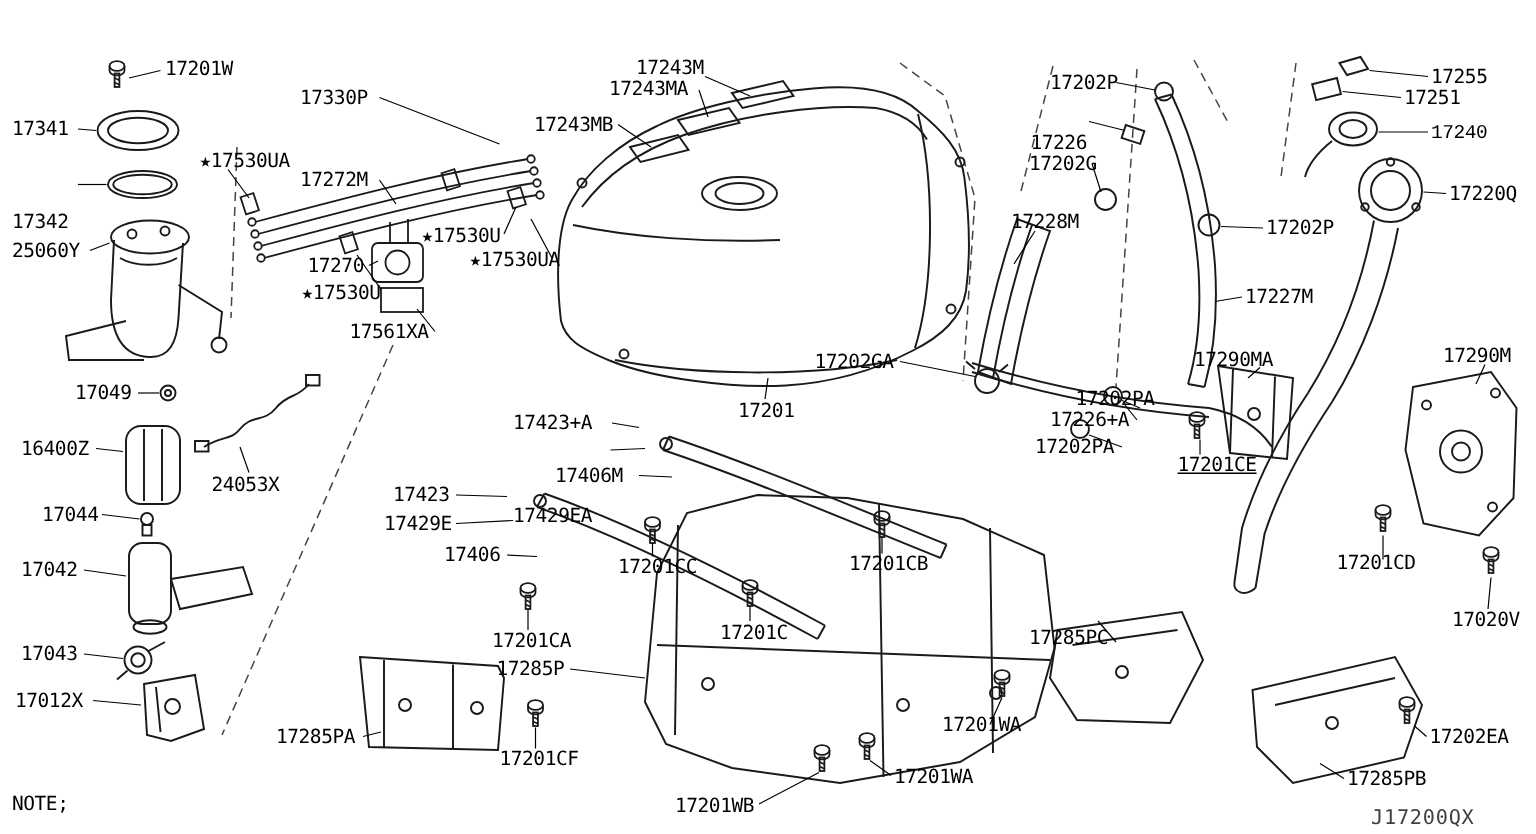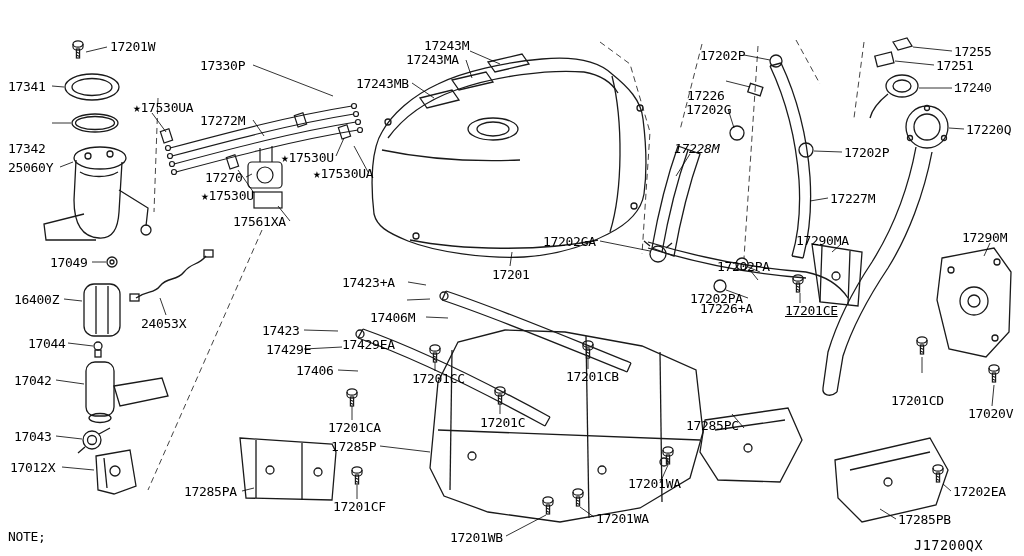--- a/index.html
+++ b/index.html
@@ -11,21 +11,21 @@
   #labels{position:absolute;left:0;top:0;width:100%;height:100%;}
   .part-label{
     position:absolute;font-size:13px;line-height:1;color:#000;white-space:pre;
     letter-spacing:-0.3px;
   }
   .note{
     position:absolute;left:8px;top:491px;font-size:13px;line-height:1.42;color:#000;
     letter-spacing:-0.3px;white-space:pre;
   }
   .code{
-    position:absolute;left:914px;top:537px;font-size:13.5px;color:#000000;letter-spacing:0.5px;
+    position:absolute;left:914px;top:537px;font-size:13.5px;color:#404040;letter-spacing:0.5px;
   }
 </style>
 </head>
 <body>
 
 <div class="stage">
 
   <svg width="1024" height="556" viewBox="0 0 1024 556">
     <defs>
       <g id="screwp">
@@ -317,51 +317,51 @@
       <div class="part-label" style="left: 141px; top: 317px;">24053X</div>
       <div class="part-label" style="left: 28px; top: 337px;">17044</div>
       <div class="part-label" style="left: 14px; top: 374px;">17042</div>
       <div class="part-label" style="left: 14px; top: 430px;">17043</div>
       <div class="part-label" style="left: 10px; top: 461px;">17012X</div>
       <div class="part-label" style="left: 492px; top: 268px;">17201</div>
       <div class="part-label" style="left: 342px; top: 276px;">17423+A</div>
       <div class="part-label" style="left: 342px; top: 294px; margin-top: 44px;">17429EA</div>
       <div class="part-label" style="left: 370px; top: 311px;">17406M</div>
       <div class="part-label" style="left: 262px; top: 324px;">17423</div>
-      <div class="part-label" style="left: 266px; top: 343px;">17429E</div>
+      <div class="part-label" style="left: 256px; top: 343px;">17429E</div>
       <div class="part-label" style="left: 296px; top: 364px;">17406</div>
       <div class="part-label" style="left: 412px; top: 372px;">17201CC</div>
       <div class="part-label" style="left: 328px; top: 421px;">17201CA</div>
       <div class="part-label" style="left: 331px; top: 440px;">17285P</div>
       <div class="part-label" style="left: 184px; top: 485px;">17285PA</div>
       <div class="part-label" style="left: 333px; top: 500px;">17201CF</div>
       <div class="part-label" style="left: 480px; top: 416px;">17201C</div>
       <div class="part-label" style="left: 566px; top: 370px;">17201CB</div>
       <div class="part-label" style="left: 450px; top: 531px;">17201WB</div>
       <div class="part-label" style="left: 596px; top: 512px;">17201WA</div>
       <div class="part-label" style="left: 628px; top: 477px;">17201WA</div>
       <div class="part-label" style="left: 686px; top: 419px;">17285PC</div>
       <div class="part-label" style="left: 543px; top: 235px;">17202GA</div>
-      <div class="part-label" style="left: 674px; top: 142px; font-style: italic;">17228M</div>
+      <div class="part-label" style="left: 674px; top: 142px;">17228M</div>
       <div class="part-label" style="left: 686px; top: 103px;">17202G</div>
       <div class="part-label" style="left: 687px; top: 75px; margin-top: 14px;">17226</div>
       <div class="part-label" style="left: 700px; top: 49px;">17202P</div>
       <div class="part-label" style="left: 844px; top: 146px;">17202P</div>
       <div class="part-label" style="left: 830px; top: 192px;">17227M</div>
       <div class="part-label" style="left: 796px; top: 234px;">17290MA</div>
       <div class="part-label" style="left: 717px; top: 260px;">17202PA</div>
-      <div class="part-label" style="left: 700px; top: 274px; margin-top: 28px;">17226+A</div>
+      <div class="part-label" style="left: 700px; top: 274px;">17226+A</div>
       <div class="part-label" style="left: 690px; top: 292px;">17202PA</div>
       <div class="part-label" style="left: 785px; top: 304px; text-decoration: underline;">17201CE</div>
       <div class="part-label" style="left: 954px; top: 45px;">17255</div>
       <div class="part-label" style="left: 936px; top: 59px;">17251</div>
       <div class="part-label" style="left: 954px; top: 82px; font-family: Liberation Mono, monospace;">17240</div>
       <div class="part-label" style="left: 966px; top: 123px;">17220Q</div>
       <div class="part-label" style="left: 962px; top: 231px;">17290M</div>
-      <div class="part-label" style="left: 891px; top: 394px;">17201CD</div>
+      <div class="part-label" style="left: 891px; top: 369px;">17201CD</div>
       <div class="part-label" style="left: 968px; top: 407px;">17020V</div>
       <div class="part-label" style="left: 953px; top: 485px;">17202EA</div>
       <div class="part-label" style="left: 898px; top: 513px;">17285PB</div>
     </div>
 
   <div class="note">
     <div>NOTE;</div>
     
     
   </div>

